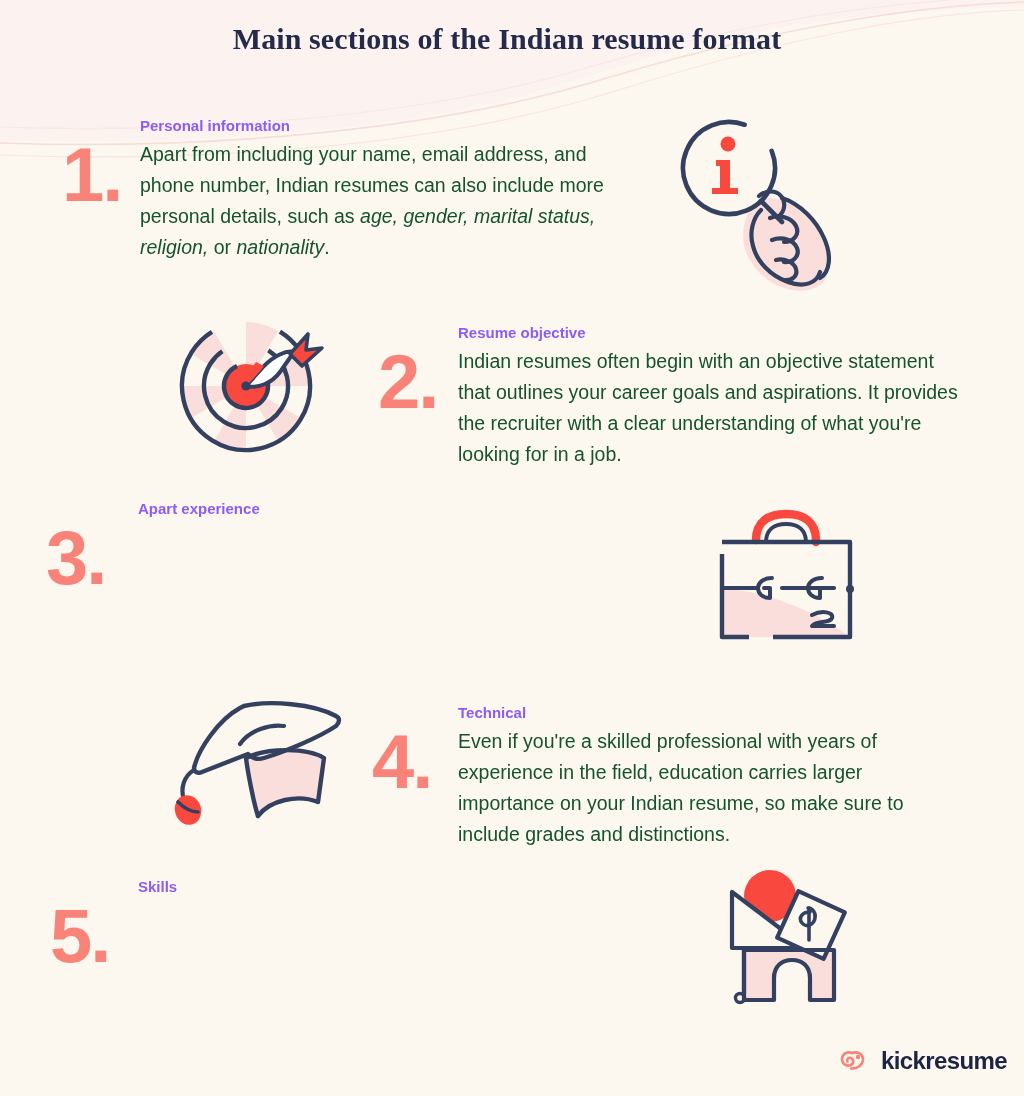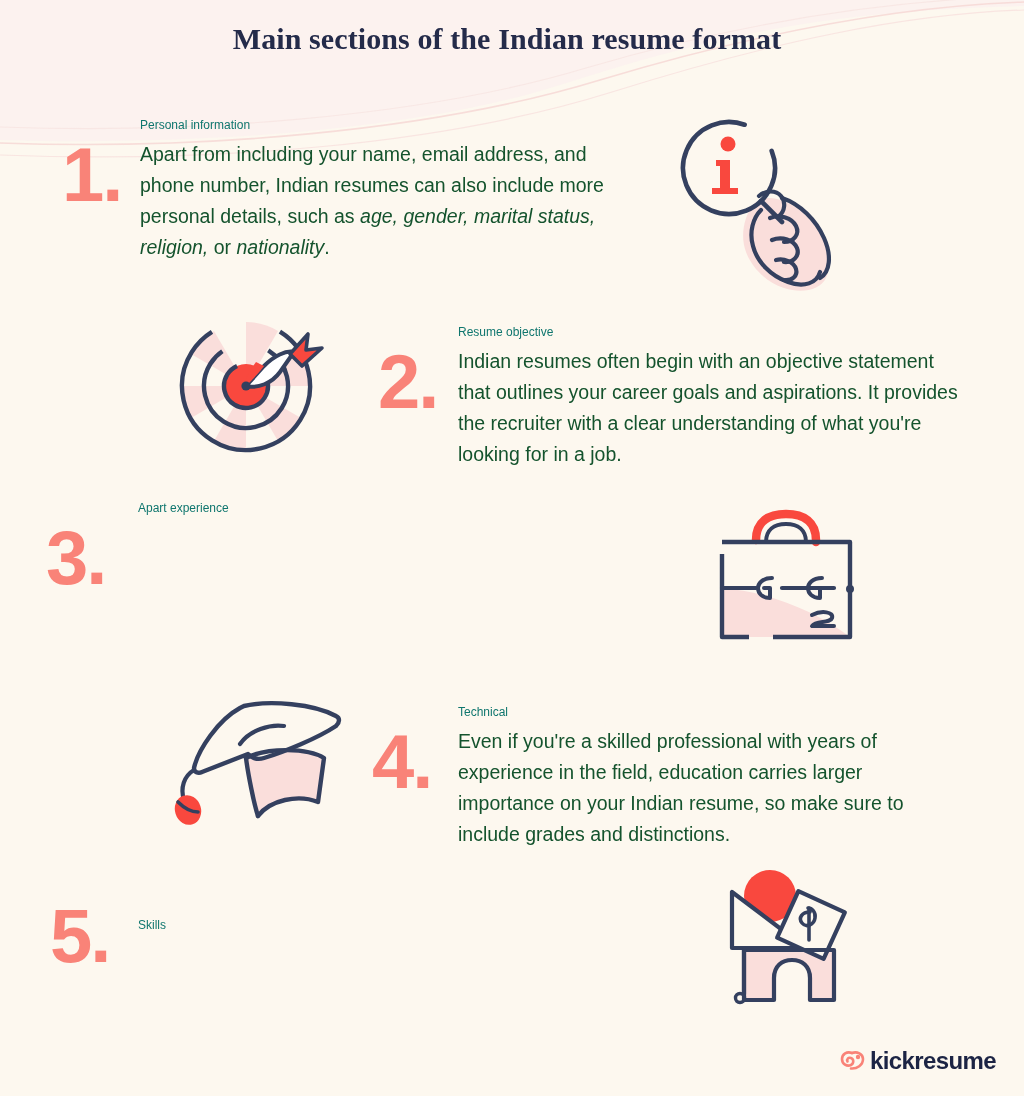--- a/index.html
+++ b/index.html
@@ -64,23 +64,23 @@
     line-height: 74px;
     letter-spacing: -2px;
     white-space: nowrap;
     flex: 0 0 auto;
   }
   .txtblock {
     flex: 0 0 auto;
   }
   .sec-head {
     font-family: "Liberation Sans", sans-serif;
-    font-weight: normal;
-    font-size: 12px;
-    color: #0f766e;
+    font-weight: bold;
+    font-size: 15px;
+    color: #8b5cf6;
     line-height: 23px;
     margin: 0 0 2px 0;
   }
   .sec-body {
     font-family: "Liberation Sans", sans-serif;
     font-size: 19.5px;
     color: #14532d;
     line-height: 31px;
     margin: 0;
   }
@@ -98,41 +98,41 @@
   #row-3 { left: 46px;  top: 497px; }
   #row-3 .numeral { width: 92px; margin-top: 24px; }
   #row-3 .txtblock { width: 546px; }
 
   #row-4 { left: 372px; top: 701px; }
   #row-4 .numeral { width: 86px; margin-top: 24px; }
   #row-4 .txtblock { width: 500px; }
 
   #row-5 { left: 50px;  top: 875px; }
   #row-5 .numeral { width: 88px; margin-top: 24px; }
-  #row-5 .txtblock { width: 520px; margin-top: 39px; }
+  #row-5 .txtblock { width: 520px; }
 
   
   .icon {
     position: absolute;
     z-index: 2;
   }
   #icon-info      { left: 660px; top: 106px; width: 215px; height: 198px; }
   #icon-target    { left: 172px; top: 310px; width: 172px; height: 148px; }
   #icon-briefcase { left: 700px; top: 500px; width: 172px; height: 152px; }
   #icon-cap       { left: 158px; top: 692px; width: 196px; height: 136px; }
   #icon-skills    { left: 710px; top: 868px; width: 162px; height: 142px; }
 
   
   #logo {
     position: absolute;
     left: 838px;
     top: 1046px;
     display: flex;
     align-items: center;
-    gap: 2px;
+    gap: 13px;
     z-index: 3;
   }
   #logo .logo-text {
     font-family: "Liberation Sans", sans-serif;
     font-weight: bold;
     font-size: 24px;
     letter-spacing: -0.6px;
     color: #1C2444;
     line-height: 24px;
   }

